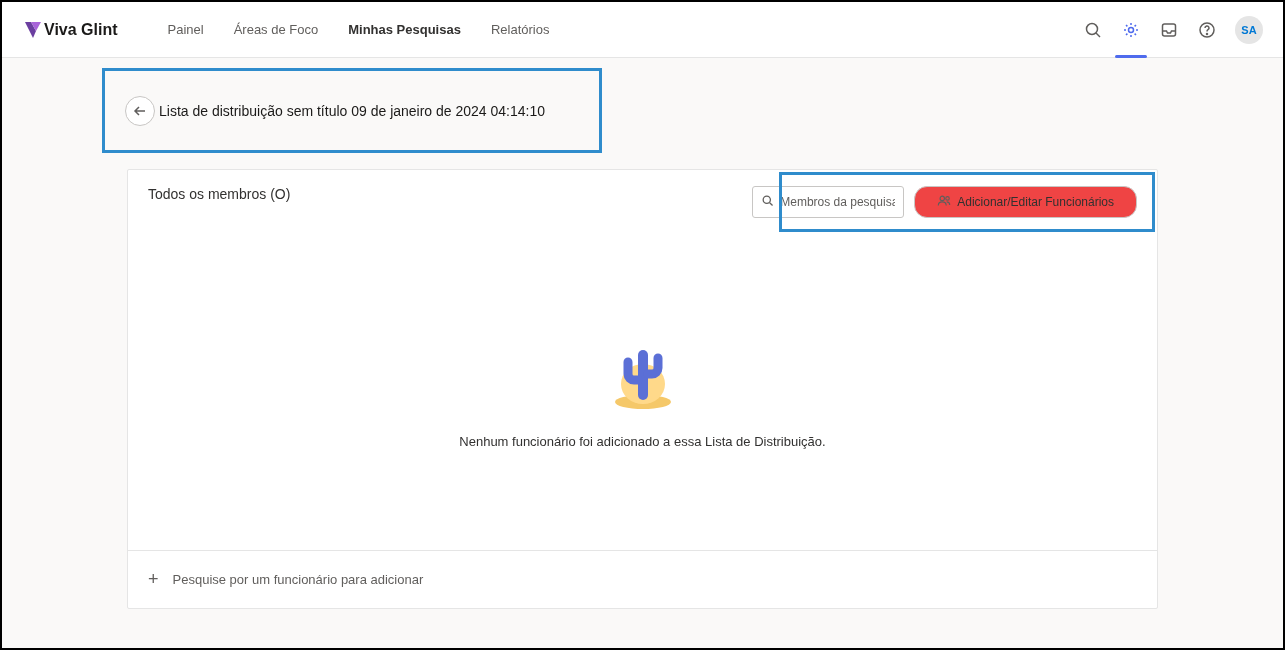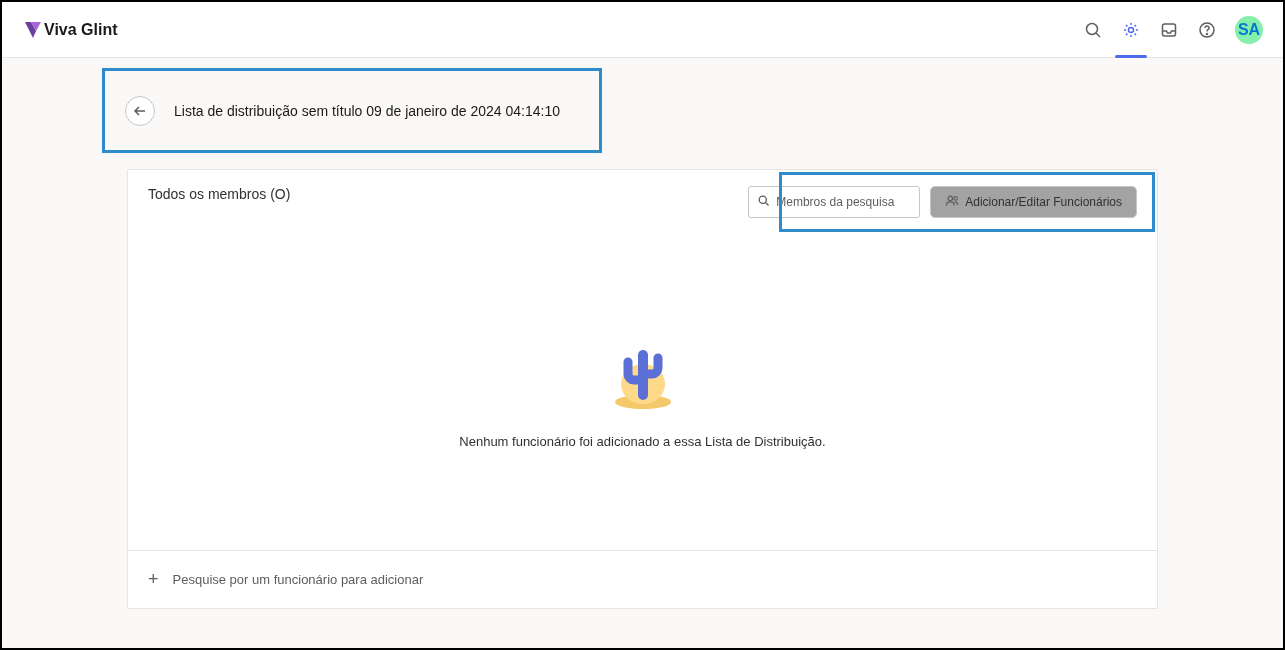--- a/index.html
+++ b/index.html
@@ -71,44 +71,44 @@
       left: -6px;
       right: -6px;
       height: 3px;
       background: #4f6bed;
       border-radius: 2px;
     }
     .avatar {
       width: 28px;
       height: 28px;
       border-radius: 50%;
-      background: #86efac;
+      background: #e5e5e5;
       color: #0078d4;
-      font-size: 16px;
+      font-size: 11px;
       font-weight: 600;
       display: flex;
       align-items: center;
       justify-content: center;
     }
     
     .body {
       background: #faf9f8;
       height: calc(100% - 56px);
       padding-top: 10px;
     }
     .title-block {
       margin-left: 100px;
       margin-top: 0px;
       width: 500px;
       height: 85px;
       border: 3px solid #2f8ccc;
       display: flex;
       align-items: center;
       padding-left: 20px;
-      gap: 19px;
+      gap: 4px;
       background: #faf9f8;
     }
     .back-btn {
       width: 30px;
       height: 30px;
       border-radius: 50%;
       border: 1px solid #c8c6c4;
       display: flex;
       align-items: center;
       justify-content: center;
@@ -147,21 +147,21 @@
       width: 376px;
       height: 60px;
       border: 3px solid #2f8ccc;
       pointer-events: none;
     }
     .controls {
       display: flex;
       gap: 10px;
     }
     .search-box {
-      width: 172px;
+      width: 152px;
       height: 32px;
       border: 1px solid #c8c6c4;
       border-radius: 3px;
       display: flex;
       align-items: center;
       padding: 0 8px;
       gap: 6px;
       font-size: 12px;
       color: #605e5c;
       background: #fff;
@@ -170,23 +170,23 @@
       border: none;
       outline: none;
       font-size: 12px;
       width: 100%;
       color: #323130;
     }
     .search-box input::placeholder { color: #605e5c; }
     .add-btn {
       height: 32px;
       border: 1px solid #c8c6c4;
-      border-radius: 5px;
-      background: #a3a3a3;
-      padding: 0 14px;
+      border-radius: 13px;
+      background: #ef4444;
+      padding: 0 22px;
       font-size: 12px;
       color: #323130;
       display: flex;
       align-items: center;
       gap: 6px;
       cursor: pointer;
     }
     .empty-state {
       height: 320px;
       display: flex;
@@ -219,20 +219,26 @@
 
 <div class="header">
   <div class="brand">
     <span class="brand-logo">
       <svg width="22" height="22" viewBox="0 0 22 22">
         <path d="M3 3 L11 19 L14 12 L9 3 Z" fill="#6b3fa0"></path>
         <path d="M9 3 L14 12 L19 3 Z" fill="#a864d9"></path>
       </svg>
     </span>
     <span class="brand-name">Viva Glint</span>
+  </div>
+  <div class="nav">
+    <span class="nav-item">Painel</span>
+    <span class="nav-item">Áreas de Foco</span>
+    <span class="nav-item bold">Minhas Pesquisas</span>
+    <span class="nav-item">Relatórios</span>
   </div>
   <div class="header-right">
     <span class="hicon">
       <svg width="18" height="18" viewBox="0 0 18 18" fill="none" stroke="currentColor" stroke-width="1.5">
         <circle cx="8" cy="8" r="5.5"></circle>
           <line x1="12" y1="12" x2="16" y2="16"></line>
       </svg>
     </span>
     <span class="hicon active">
       <svg width="18" height="18" viewBox="0 0 18 18" fill="none" stroke="currentColor" stroke-width="1.5">

